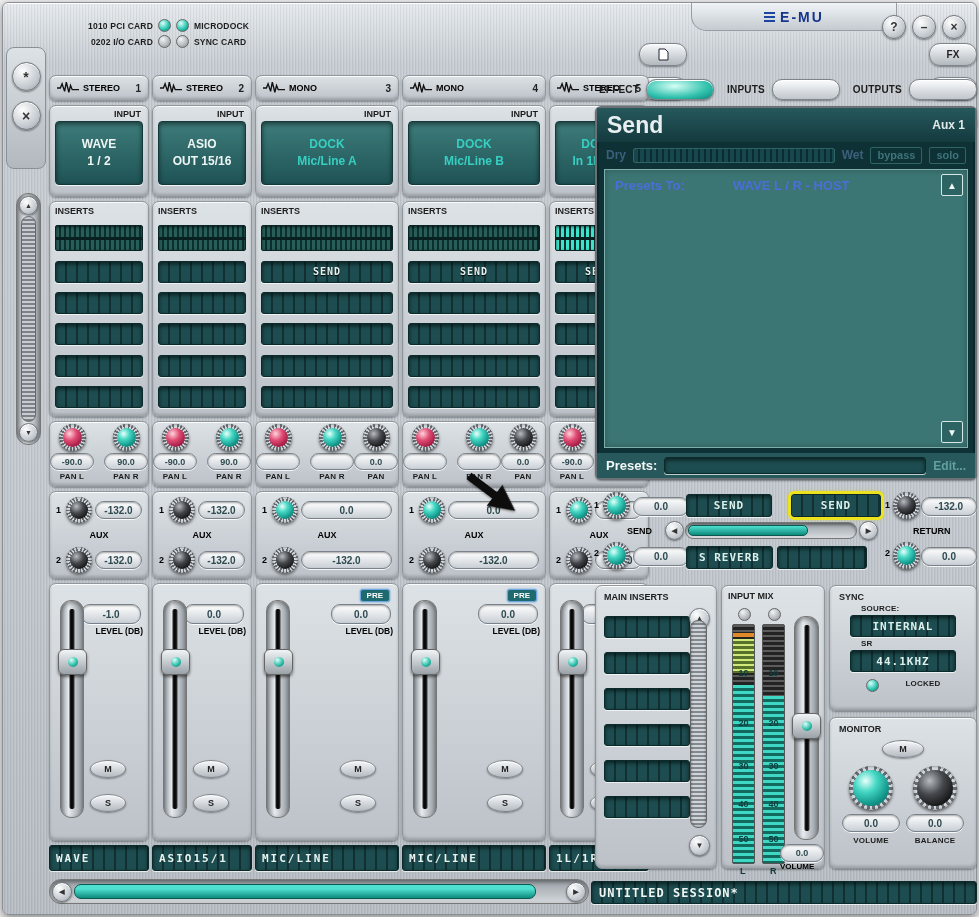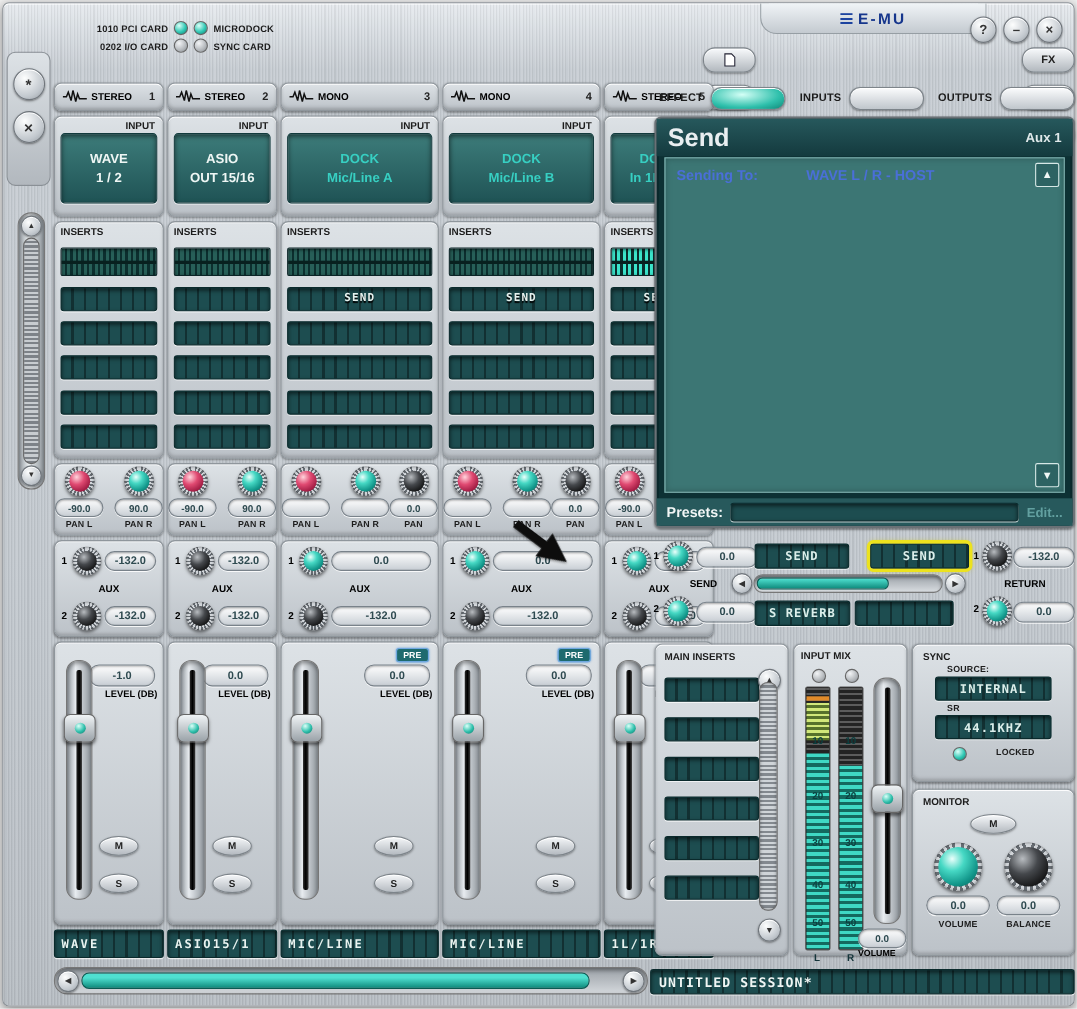--- a/index.html
+++ b/index.html
@@ -693,23 +693,30 @@
         <span class="lbl">OUTPUTS</span>
         <span class="tab-oval"></span>
       </div>
     </div>
 
     <div class="send-bezel">
       <div class="send-header">
         <span class="send-title">Send</span>
         <span class="send-aux">Aux 1</span>
       </div>
+      <div class="drywet">
+        <span class="dw-lbl">Dry</span>
+        <div class="dw-slider"></div>
+        <span class="dw-lbl">Wet</span>
+        <div class="dw-btn">bypass</div>
+        <div class="dw-btn">solo</div>
+      </div>
       <div class="send-screen">
         <div class="sending-row">
-          <span class="k">Sending To:</span>
+          <span class="k">Presets To:</span>
           <span>WAVE L / R - HOST</span>
         </div>
         <div class="scr-btn up">▲</div>
         <div class="scr-btn dn">▼</div>
       </div>
       <div class="presets-row">
         <span class="k">Presets:</span>
         <div class="presets-field lcd"></div>
         <span class="e">Edit...</span>
       </div>

